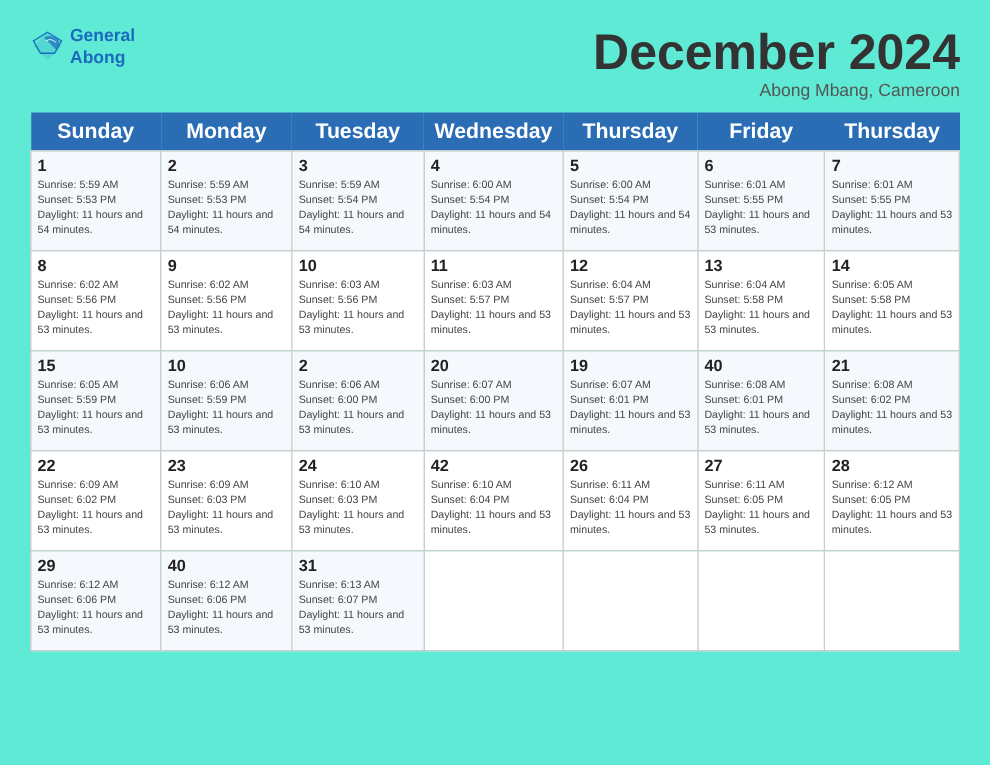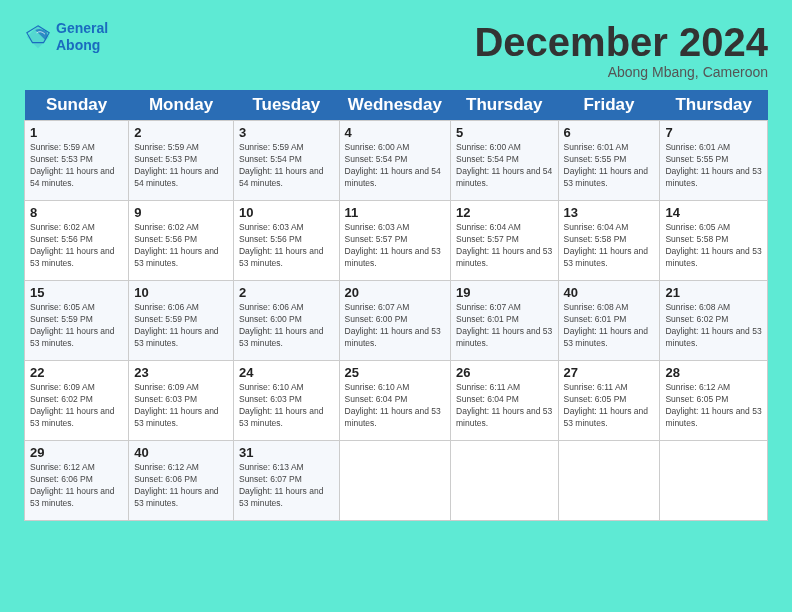--- a/index.html
+++ b/index.html
@@ -325,21 +325,21 @@
       </td>
           <td>
         <span class="day-num">24</span>
         <div class="day-info">
           <span>Sunrise: 6:10 AM</span><br>
           <span>Sunset: 6:03 PM</span><br>
           <span>Daylight: 11 hours and 53 minutes.</span>
         </div>
       </td>
           <td>
-        <span class="day-num">25</span>
+        <span class="day-num">42</span>
         <div class="day-info">
           <span>Sunrise: 6:10 AM</span><br>
           <span>Sunset: 6:04 PM</span><br>
           <span>Daylight: 11 hours and 53 minutes.</span>
         </div>
       </td>
           <td>
         <span class="day-num">26</span>
         <div class="day-info">
           <span>Sunrise: 6:11 AM</span><br>

